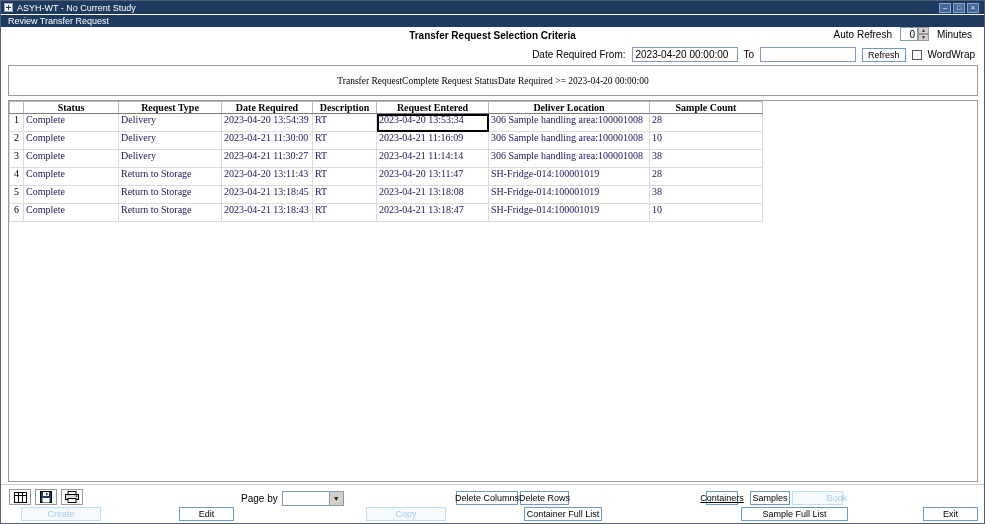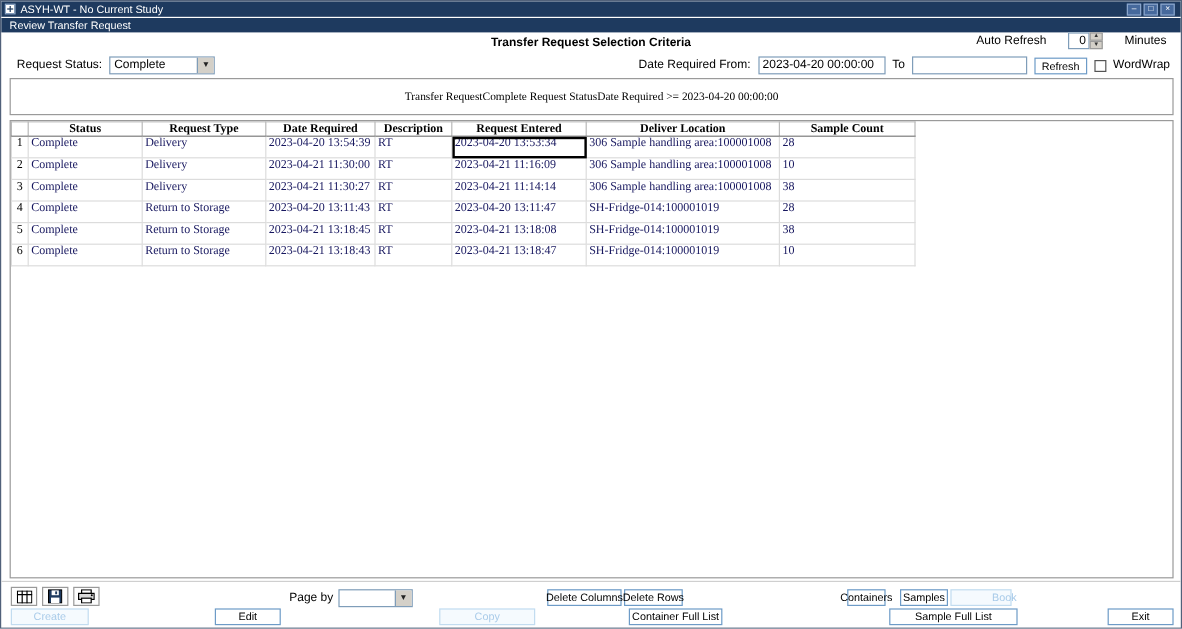--- a/index.html
+++ b/index.html
@@ -30,21 +30,21 @@
   .menubar {
     position:absolute; top:14px; left:0; right:0; height:12px;
     background:#1e3a5f; color:#ffffff; font-size:9px;
     display:flex; align-items:center; padding:0 7px;
   }
 
   
   .criteria-title { position:absolute; top:29px; left:0; right:0; text-align:center;
     font-size:10px; color:#000;font-weight:bold; }
   .auto-refresh { position:absolute; top:26px; right:12px; display:flex;
-    align-items:center; gap:18px; font-size:10px; color:#000; }
+    align-items:center; gap:8px; font-size:10px; color:#000; }
   .spinwrap { display:flex; align-items:stretch; }
   .spin-val { width:18px; height:14px; border:1px solid #7f9db9; background:#fff;
     font-size:10px; text-align:right; padding:1px 2px; }
   .spin-btns { display:flex; flex-direction:column; width:11px; }
   .spin-btn { flex:1; background:#d4d0c8; border:1px solid #9a9a9a; font-size:5px;
     line-height:5px; text-align:center; color:#333; padding:0; }
 
   .row2-left { position:absolute; top:46px; left:13px; display:flex;
     align-items:center; gap:6px; font-size:10px; }
   .row2-right { position:absolute; top:46px; right:9px; display:flex;
@@ -125,27 +125,20 @@
     <span class="spinwrap">
       <span class="spin-val">0</span>
       <span class="spin-btns">
         <button class="spin-btn">▲</button>
         <button class="spin-btn">▼</button>
       </span>
     </span>
     <span>Minutes</span>
   </div>
 
-  <div class="row2-left">
-    <span>Request Status:</span>
-    <span class="combobox">
-      <span class="combo-text">Complete</span>
-      <span class="combo-arrow">▼</span>
-    </span>
-  </div>
 
   <div class="row2-right">
     <span>Date Required From:</span>
     <span class="textbox from-box">2023-04-20 00:00:00</span>
     <span>To</span>
     <span class="textbox to-box"></span>
     <button class="btn">Refresh</button>
     <span class="checkbox"></span>
     <span>WordWrap</span>
   </div>
@@ -277,24 +270,24 @@
   <div class="page-by">
     <span>Page by</span>
     <span class="combobox">
       <span class="combo-text small"></span>
       <span class="combo-arrow">▼</span>
     </span>
   </div>
 
   <button class="btn abs" style="top:490px;left:455px;width:62px;">Delete Columns</button>
   <button class="btn abs" style="top:490px;left:519px;width:49px;">Delete Rows</button>
-  <button class="btn abs" style="top:490px;left:705px;width:32px;">Containers</button>
+  <button class="btn abs" style="top:490px;left:705px;width:32px;text-decoration:underline;">Containers</button>
   <button class="btn abs" style="top:490px;left:749px;width:40px;">Samples</button>
   <button class="btn abs disabled" style="top:490px;left:791px;width:40px;padding-left:44px;">Book</button>
 
-  <button class="btn abs disabled" style="top:506px;left:8px;width:65px;">Create</button>
+  <button class="btn abs disabled" style="top:506px;left:20px;width:80px;">Create</button>
   <button class="btn abs" style="top:506px;left:178px;width:55px;">Edit</button>
   <button class="btn abs disabled" style="top:506px;left:365px;width:80px;">Copy</button>
   <button class="btn abs" style="top:506px;left:523px;width:78px;">Container Full List</button>
   <button class="btn abs" style="top:506px;left:740px;width:107px;">Sample Full List</button>
   <button class="btn abs" style="top:506px;left:922px;width:55px;">Exit</button>
 
 </div>
 
 </body></html>

